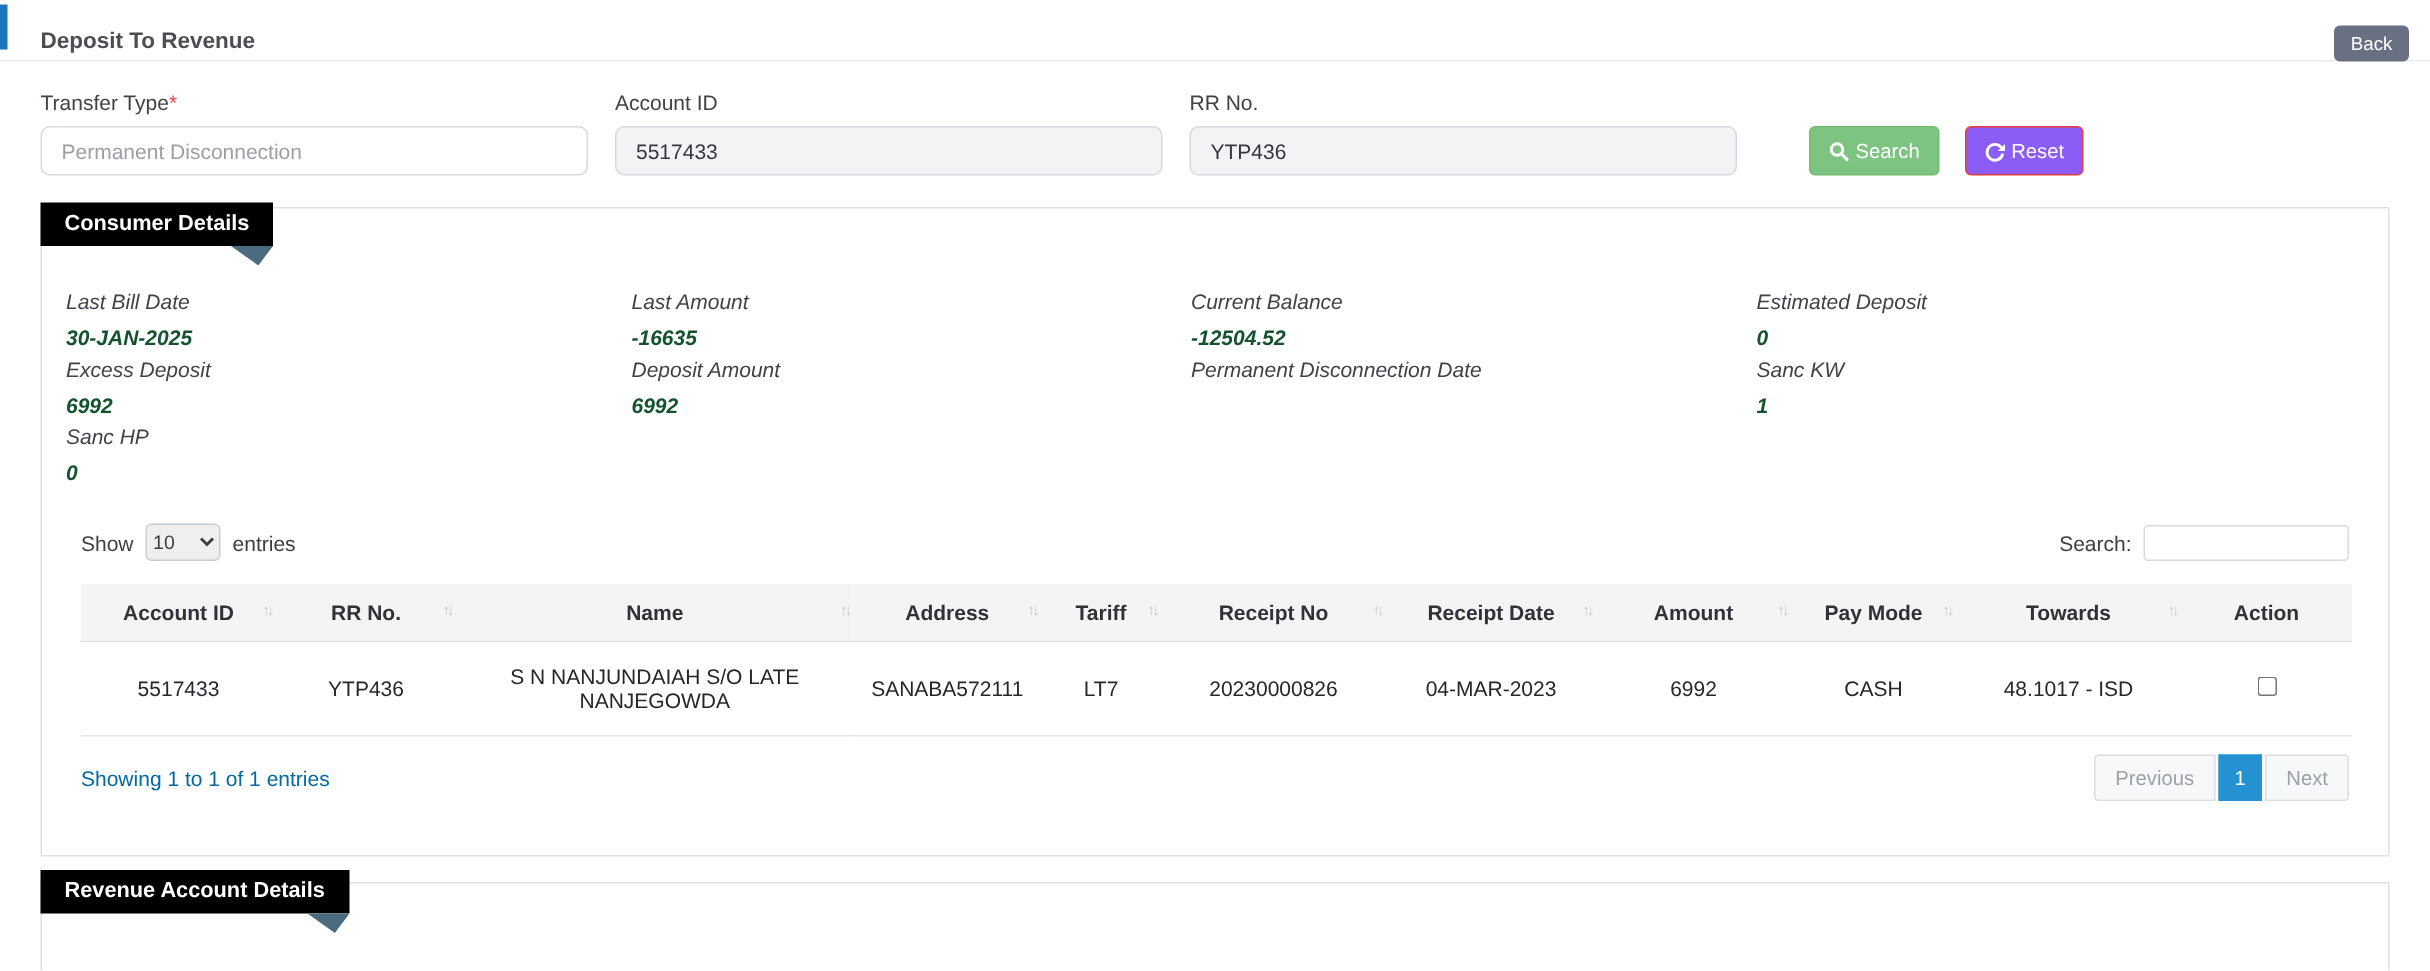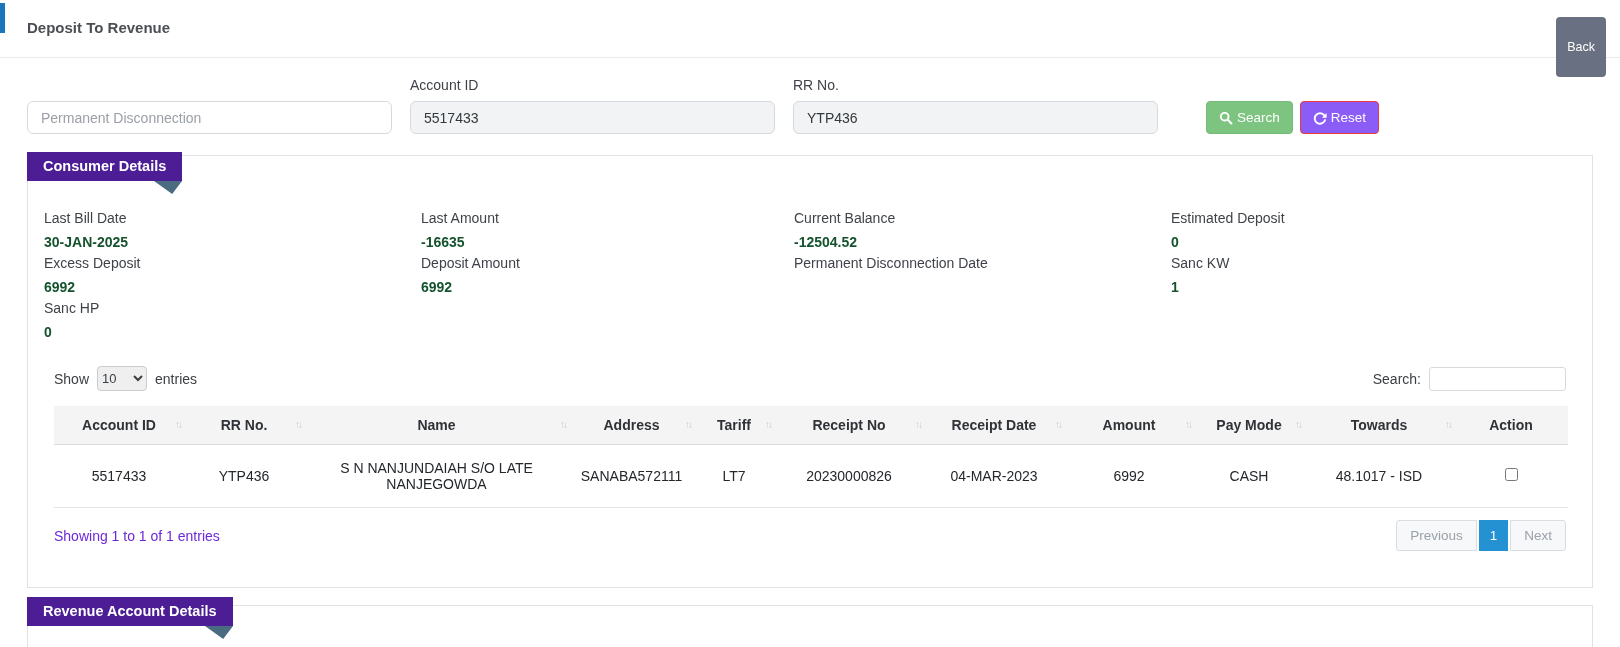--- a/index.html
+++ b/index.html
@@ -1,52 +1,52 @@
 <!DOCTYPE html>
 <html><head>
 <meta charset="utf-8">
 <style>
   * { margin:0; padding:0; box-sizing:border-box; }
   html,body { width:1620px; height:647px; overflow:hidden; background:#fff;
               font-family:"Liberation Sans", sans-serif; color:#212529; font-size:14px; }
 
   
-  .topbar { position:relative; height:58px; background:#fff; border-bottom:1px solid #e9eaec; }
+  .topbar { position:relative; height:41px; background:#fff; border-bottom:1px solid #e9eaec; }
   .accent-bar { position:absolute; left:0; top:3px; width:5px; height:30px; background:#1b75bb; }
   .page-title { position:absolute; left:27px; top:19px; font-size:15px; font-weight:700; color:#4b4f54; }
   .back-btn { position:absolute; right:14px; top:17px; background:#697081; color:#fff; border:none;
-              border-radius:4px; padding:23px 11px; font-size:12.5px; cursor:pointer;
+              border-radius:4px; padding:5px 11px; font-size:12.5px; cursor:pointer;
               font-family:inherit; }
 
   
   .filters { display:flex; align-items:flex-end; padding:19px 0 0 27px; }
   .fgroup { margin-right:18px; }
   .fgroup label { display:block; font-size:14px; color:#3f4349; margin-bottom:8px; }
   .req { color:#e04f4f; }
   .finput { width:365px; height:33px; border:1px solid #d6d9dd; border-radius:6px;
             padding:0 13px; font-size:14px; font-family:inherit; color:#33383d; background:#fff; }
   .finput.placeholder { color:#9aa0a6; }
   .finput.disabled { background:#f1f3f4; color:#33383d; }
-  .fbuttons { display:flex; margin-left:30px; }
+  .fbuttons { display:flex; margin-left:30px;gap:10px; }
   .btn { height:33px; border-radius:4px; color:#fff; font-size:13.5px; border:1px solid transparent;
          display:inline-flex; align-items:center; padding:0 12px; cursor:pointer; font-family:inherit; }
   .btn-search { background:#7cc47f; border-color:#72bd76; margin-right:7px; }
   .btn-reset  { background:#8b5cf6; border-color:#ea3c3c; }
   .btn .ic { display:inline-flex; margin-right:4px; }
 
   
   .panel { position:relative; margin:21px 27px 0 27px; border:1px solid #e0e2e4; background:#fff; }
-  .ribbon { position:absolute; top:-4px; left:-1px; background:#4c1d95; color:#fff;
+  .ribbon { position:absolute; top:-4px; left:-1px; background:#000000; color:#fff;
             font-weight:700; font-size:14.5px; padding:6px 16px 7px 16px; }
   .ribbon-fold { position:absolute; left:auto; width:28px; height:13px; background:#4a6b80;
                  clip-path:polygon(0 0,100% 0,65% 100%); }
   .consumer-panel { padding-bottom:36px; }
 
   
-  .fields { display:grid; grid-template-columns:377px 373px 377px auto; padding:54px 0 0 16px; }
+  .fields { display:grid; grid-template-columns:377px 373px 377px auto; padding:54px 0 0 16px;font-style:italic; }
   .fcell { padding-bottom:4px; }
   .fcell .flabel { color:#3f4349; margin-bottom:7px; min-height:17px; }
   .fcell .fvalue { font-weight:700; color:#14532d; min-height:17px; margin-bottom:4px; }
 
   
   .dt-controls { display:flex; justify-content:space-between; align-items:center; margin:17px 26px 0 26px; }
   .dt-length { display:flex; align-items:center; color:#3c4043; }
   .dt-length select { margin:0 8px; width:50px; height:25px; border:1px solid #c8cdd2;
                       border-radius:4px; font-size:13px; color:#3c4043; font-family:inherit; }
   .dt-search { display:flex; align-items:center; color:#3c4043;margin-left:44px; }
@@ -57,21 +57,21 @@
   table.grid { margin:15px 26px 0 26px; width:1514px; border-collapse:collapse; table-layout:fixed; }
   table.grid th { background:#f4f4f4; font-weight:700; color:#2f3337; font-size:14px;
                   padding:11px 4px; text-align:center; position:relative; border-bottom:1px solid #dcdcdc; }
   table.grid th .sort-ic { position:absolute; right:3px; top:13px; color:#c6ccd2; font-size:10px;
                            letter-spacing:-2px; font-weight:400; }
   table.grid td { padding:15px 4px; text-align:center; color:#24272b; border-bottom:1px solid #e5e5e5; }
   table.grid td input[type=checkbox] { width:13px; height:13px; }
 
   
   .dt-footer { display:flex; justify-content:space-between; align-items:center; margin:12px 26px 0 26px; }
-  .dt-info { color:#6d28d9; }
+  .dt-info { color:#0369a1; }
   .paginate { display:flex; }
   .page-btn { border:1px solid #dadde0; background:#f7f8f9; color:#9aa1a8; font-size:13.5px;
               padding:7px 13px; margin-left:2px; cursor:default; font-family:inherit; }
   .page-btn.first { border-radius:3px 0 0 3px; }
   .page-btn.last { border-radius:0 3px 3px 0; }
   .page-btn.active { background:#2491d3; border-color:#2491d3; color:#fff; padding:7px 10px; cursor:pointer; }
 
   
   .revenue-panel { margin-top:17px; height:120px; }
   .revenue-panel .ribbon { top:-9px; }
@@ -84,20 +84,21 @@
 <body>
 
 <div class="topbar">
   <div class="accent-bar"></div>
   <div class="page-title">Deposit To Revenue</div>
   <button class="back-btn">Back</button>
 </div>
 
 <div class="filters">
   <div class="fgroup">
+    <label><span>Transfer Type</span><span class="req">*</span></label>
     <input class="finput placeholder" readonly="" value="Permanent Disconnection" style="">
   </div>
   <div class="fgroup">
     <label>Account ID</label>
     <input class="finput disabled" readonly="" value="5517433" style="">
   </div>
   <div class="fgroup">
     <label>RR No.</label>
     <input class="finput disabled" readonly="" value="YTP436" style="">
   </div>

